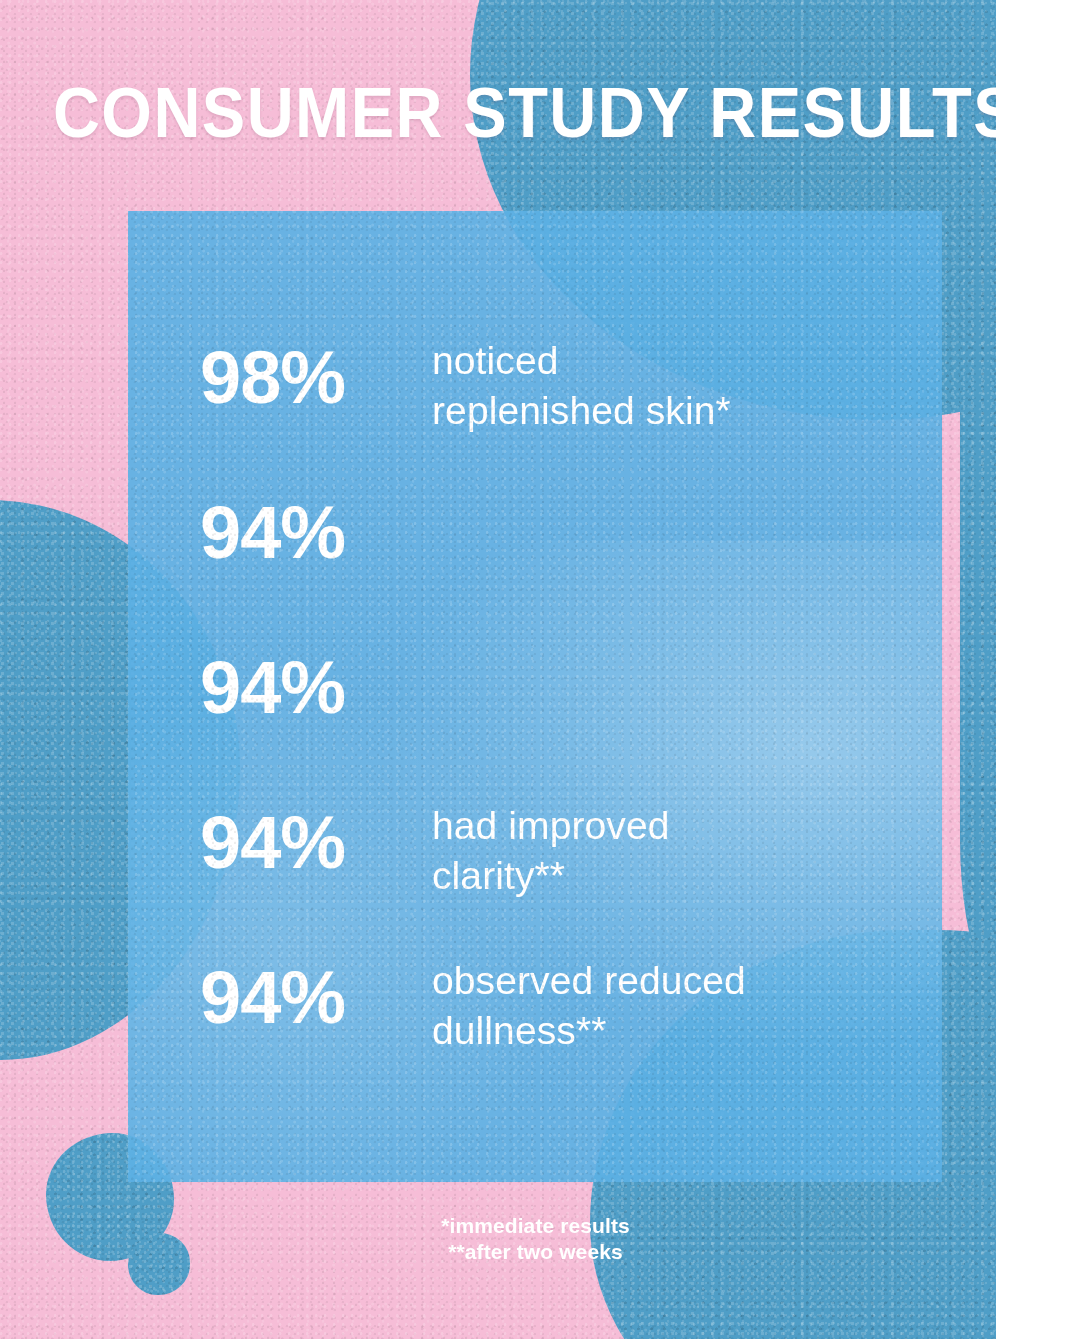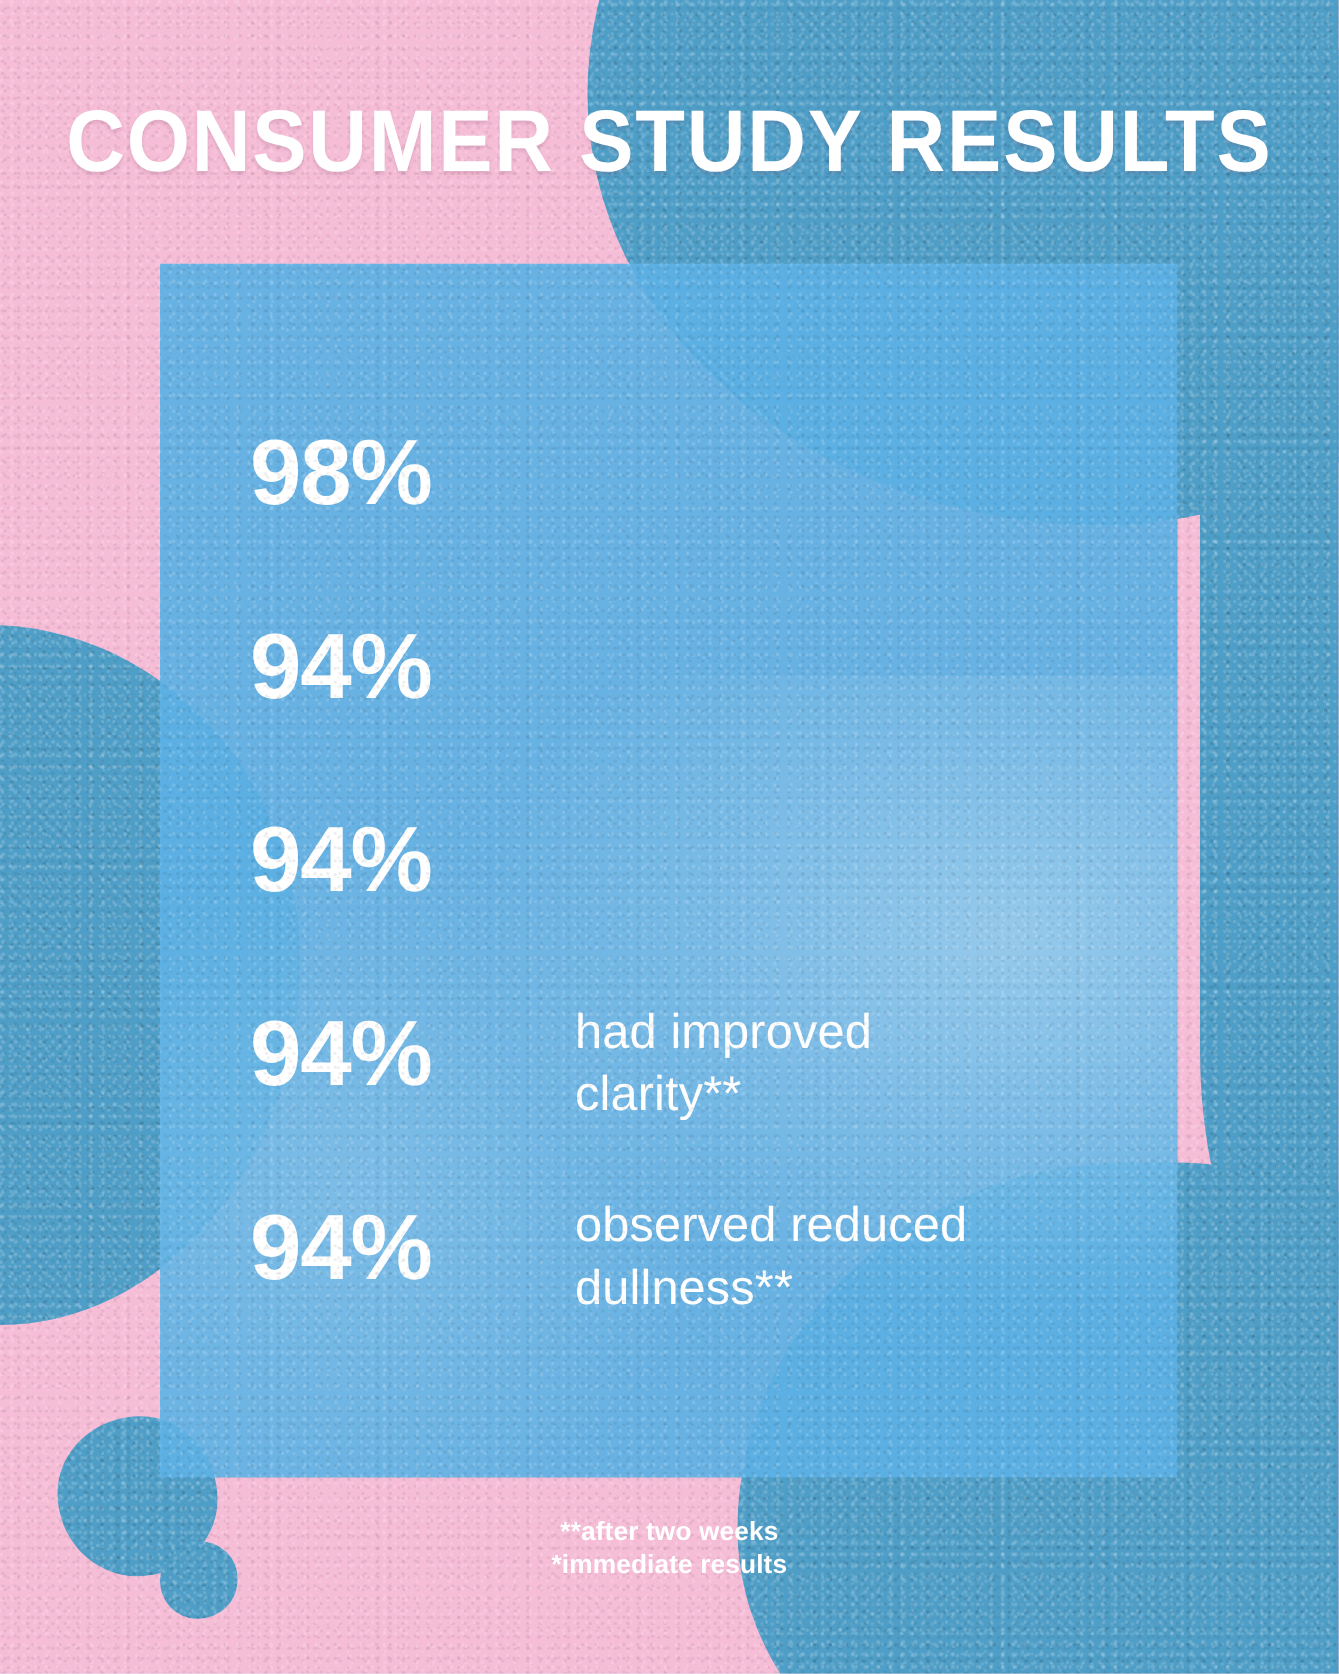--- a/index.html
+++ b/index.html
@@ -5,21 +5,21 @@
   * { margin:0; padding:0; box-sizing:border-box; }
 
   html, body {
     width:1071px; height:1339px;
     overflow:hidden;
     font-family:"Liberation Sans", sans-serif;
   }
 
   #poster{
     position:relative;
-    width:1071px; height:1339px;
+    width:996px; height:1339px;
     background:#f6bdd7;
     overflow:hidden;
   }
 
   
   .texture{
     position:absolute; inset:0;
     pointer-events:none;
     opacity:.30;
     background-image:
@@ -128,21 +128,20 @@
   #stat-list{
     position:absolute;
     left:200px; top:330px;
     width:700px;
     z-index:5;
   }
   .stat-row{
     display:flex;
     align-items:flex-start;
     height:155px;
-    gap:28px;
   }
   .stat-value{
     flex:0 0 232px;
     color:#ffffff;
     font-family:"Liberation Sans", sans-serif;
     font-weight:700;
     font-size:74px;
     line-height:1.02;
     letter-spacing:-1px;
     padding-top:10px;
@@ -191,20 +190,22 @@
     <div class="sheen"></div>
     <div class="sheen2"></div>
   </div>
 
   <h1 id="poster-title">CONSUMER STUDY RESULTS</h1>
 
   <div id="stat-list">
 
     <div class="stat-row">
       <div class="stat-value">98%</div>
+      <div class="stat-label">noticed
+replenished skin*</div>
     </div>
 
     <div class="stat-row">
       <div class="stat-value">94%</div>
     </div>
 
     <div class="stat-row">
       <div class="stat-value">94%</div>
     </div>
 
@@ -216,19 +217,19 @@
 
     <div class="stat-row">
       <div class="stat-value">94%</div>
       <div class="stat-label">observed reduced
 dullness**</div>
     </div>
 
   </div>
 
   <div id="footnotes">
+    <div>*immediate results</div>
     <div>**after two weeks</div>
-    <div>*immediate results</div>
   </div>
 
   <div class="texture"></div>
 
 </div>
 
 </body></html>

